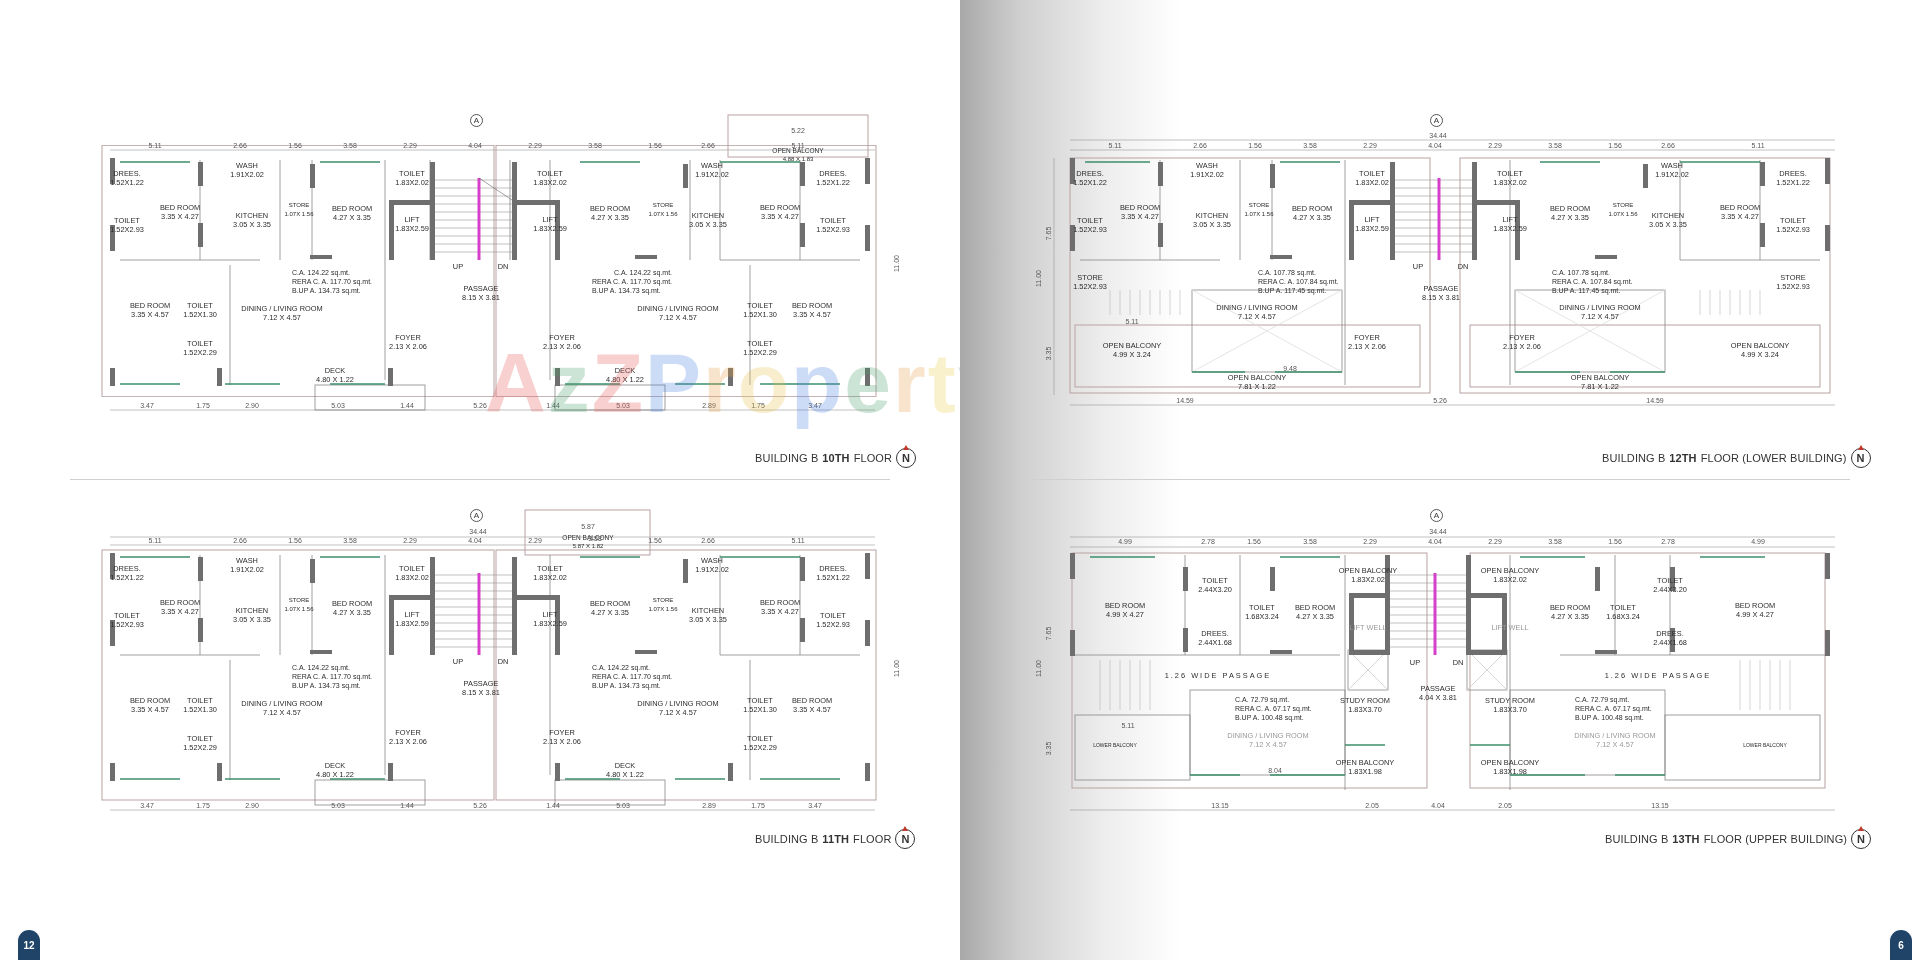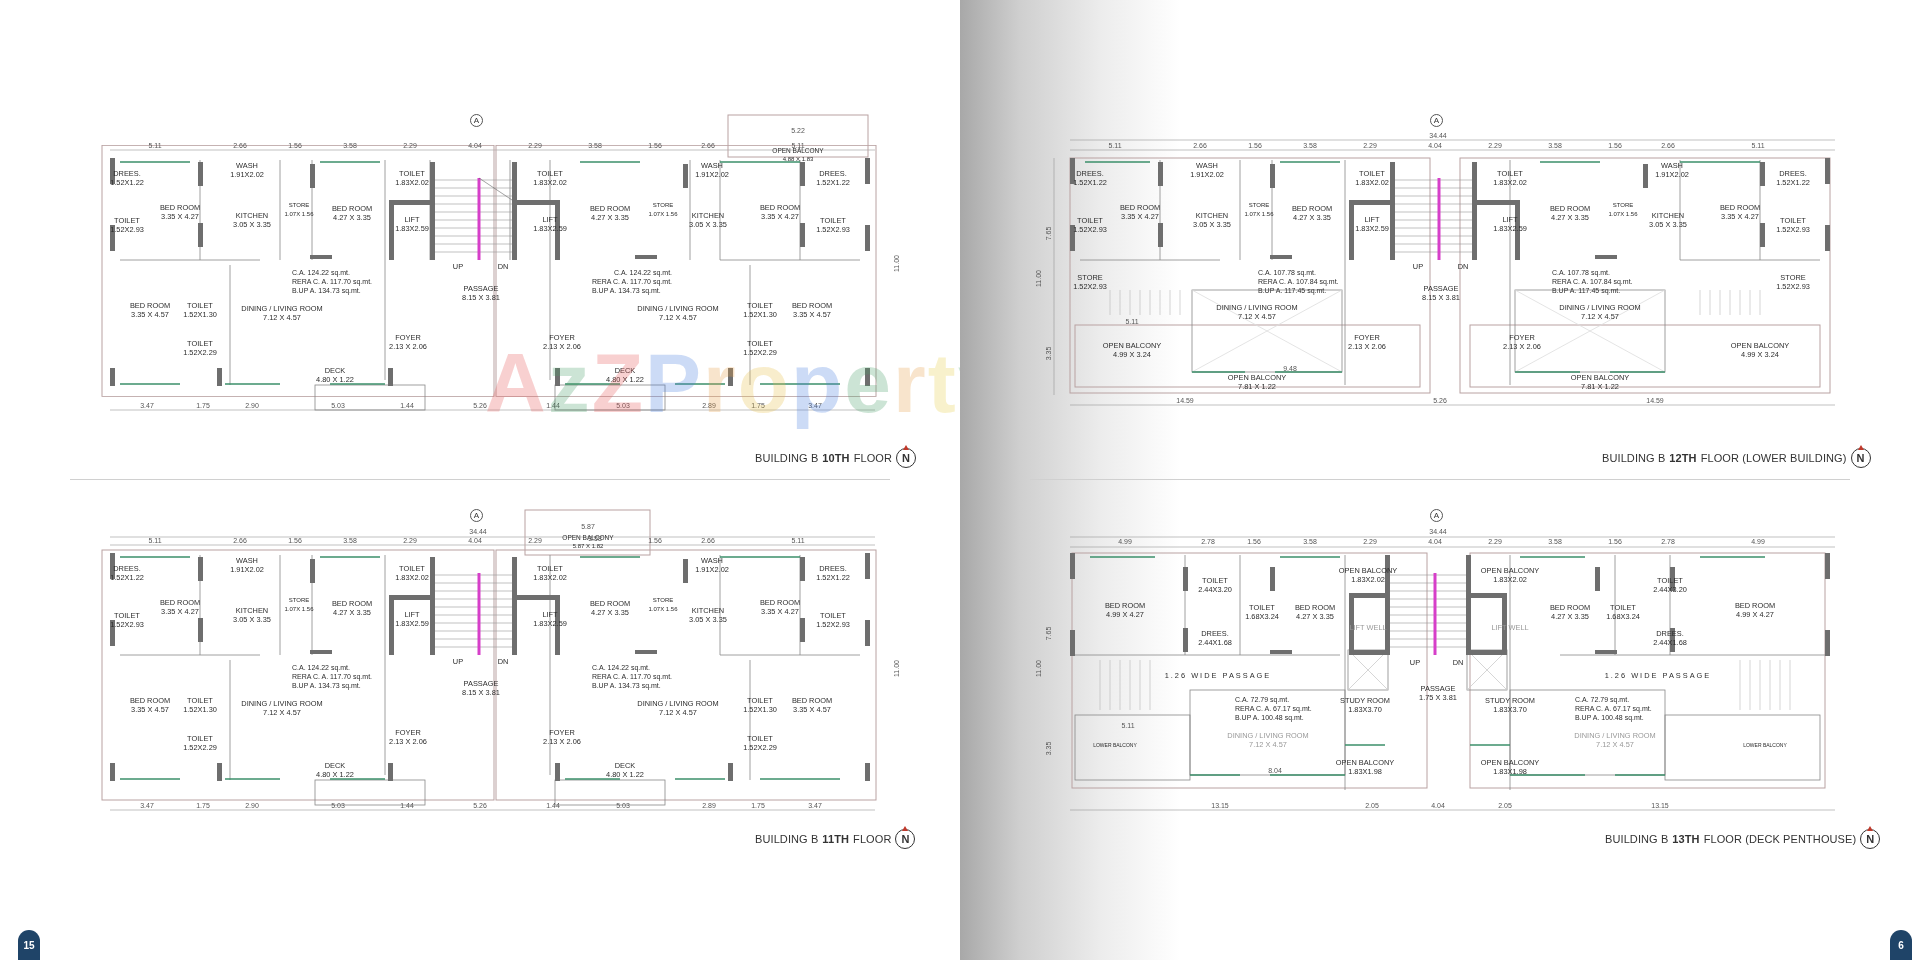--- a/index.html
+++ b/index.html
@@ -563,21 +563,21 @@
       <span class="dim" style="left:735px; top:297px;">3.47</span>
     </div>
 
     <div class="caption" style="left:755px; top:829px;">
       <span>BUILDING B</span>
       <b>11TH</b>
       <span>FLOOR</span>
       <span class="north">N</span>
     </div>
 
-    <div class="pagenum" style="left:18px;">15</div>
+    <div class="pagenum" style="left:18px;">12</div>
   </div>
 
   <div class="page page-right">
 
     <div class="plan" style="left:80px; top:100px; width:820px; height:320px;">
       <svg width="820" height="320">
         <g stroke="#999" stroke-width="0.6" fill="none">
           <line x1="30" y1="40" x2="795" y2="40"></line>
           <line x1="30" y1="50" x2="795" y2="50"></line>
           <line x1="30" y1="305" x2="795" y2="305"></line>
@@ -963,21 +963,21 @@
           <div>BED ROOM</div>
           <div>4.27 X 3.35</div>
         </div>
       <div class="room" style="left:328px; top:70px;">
           <div>OPEN BALCONY</div>
           <div>1.83X2.02</div>
         </div>
       <div class="room faint" style="left:328px; top:122px; color:#999;">LIFT WELL</div>
       <div class="room" style="left:398px; top:188px;">
           <div>PASSAGE</div>
-          <div>1.75 X 3.81</div>
+          <div>4.04 X 3.81</div>
         </div>
       <div class="room" style="left:325px; top:200px;">
           <div>STUDY ROOM</div>
           <div>1.83X3.70</div>
         </div>
       <div class="room" style="left:325px; top:262px;">
           <div>OPEN BALCONY</div>
           <div>1.83X1.98</div>
         </div>
       <div class="room" style="left:228px; top:235px; color:#999;">
@@ -1045,19 +1045,19 @@
       <span class="dim" style="left:180px; top:297px;">13.15</span>
       <span class="dim" style="left:332px; top:297px;">2.05</span>
       <span class="dim" style="left:398px; top:297px;">4.04</span>
       <span class="dim" style="left:465px; top:297px;">2.05</span>
       <span class="dim" style="left:620px; top:297px;">13.15</span>
     </div>
 
     <div class="caption" style="left:645px; top:829px;">
       <span>BUILDING B</span>
       <b>13TH</b>
-      <span>FLOOR (DECK PENTHOUSE)</span>
+      <span>FLOOR (UPPER BUILDING)</span>
       <span class="north">N</span>
     </div>
 
     <div class="pagenum" style="right:8px;">6</div>
   </div>
 </div>
 
 </body></html>

